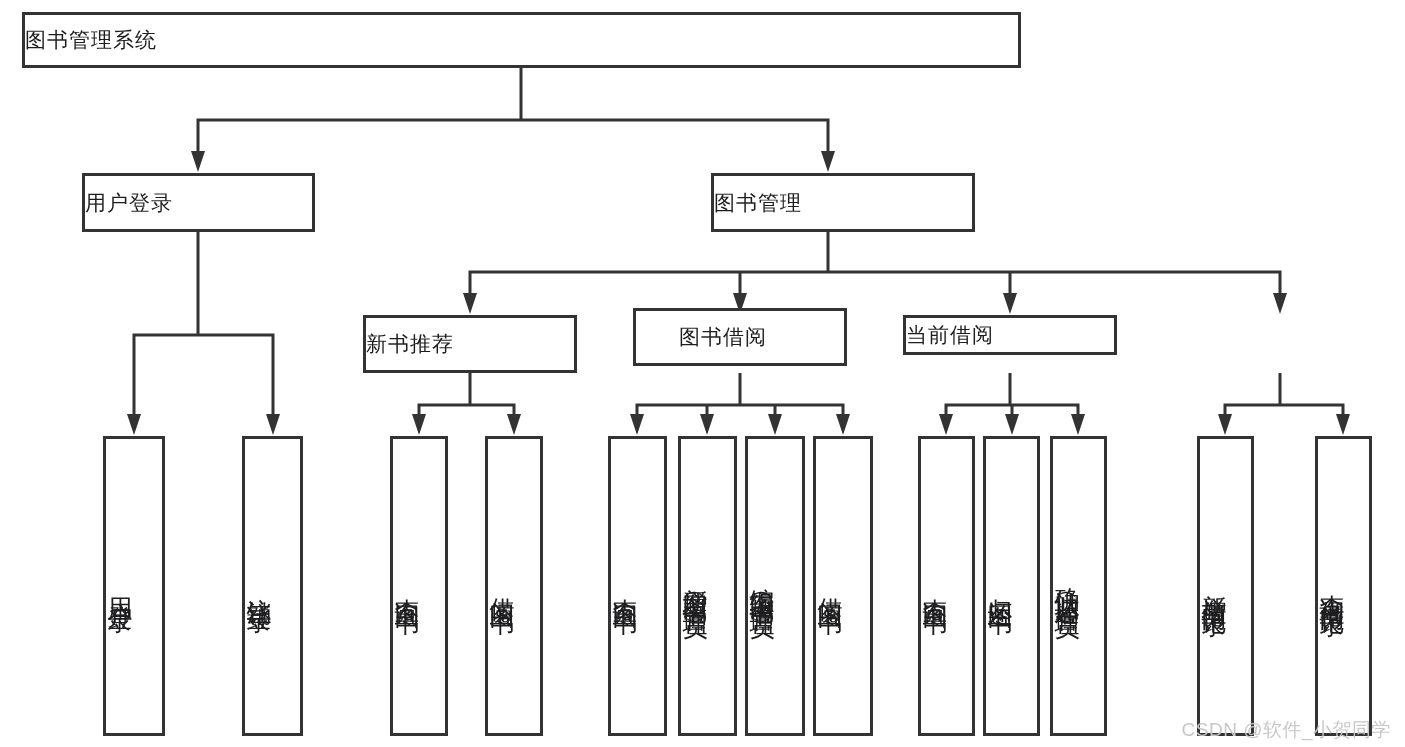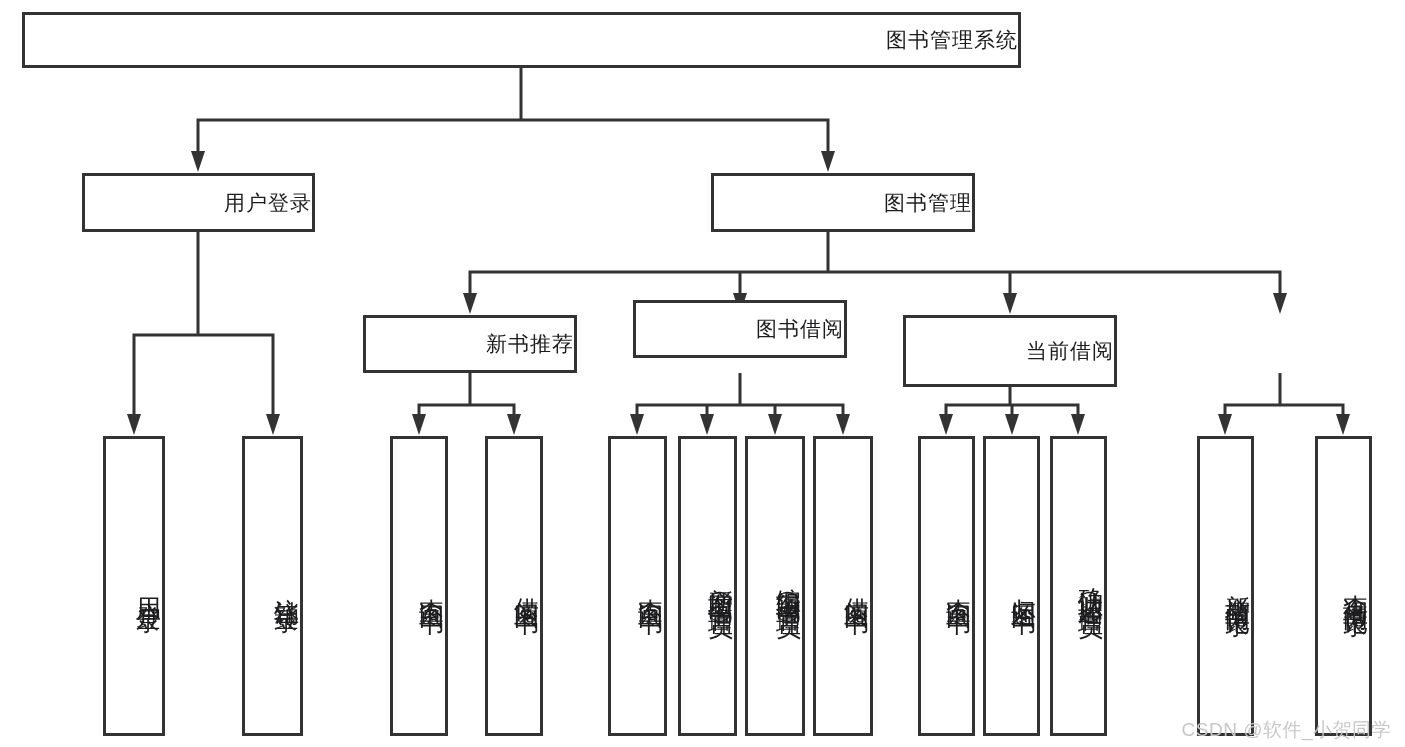--- a/index.html
+++ b/index.html
@@ -22,39 +22,39 @@
     width: 1405px;
     height: 747px;
   }
   .node {
     position: absolute;
     box-sizing: border-box;
     background: #ffffff;
     border: 3px solid #333333;
     display: flex;
     align-items: center;
-    justify-content: flex-end;
+    justify-content: flex-start;
     color: #1d1d1f;
   }
   .h  { font-size: 21px; letter-spacing: 1px; }
   .v  { top: 436px; height: 300px; font-size: 25px; }
   .vtext {
     writing-mode: vertical-rl;
     text-orientation: mixed;
     letter-spacing: 4px;
     line-height: 1.1;
     white-space: nowrap;
   }
   
   .n-root    { left: 22px;   top: 12px;  width: 999px; height: 56px; }
   .n-login   { left: 82px;   top: 173px; width: 233px; height: 59px; }
   .n-mgmt    { left: 711px;  top: 173px; width: 264px; height: 59px; }
   .n-newrec  { left: 363px;  top: 315px; width: 214px; height: 58px; }
-  .n-borrow  { left: 633px;  top: 300px; width: 214px; height: 58px; }
-  .n-current { left: 903px;  top: 315px; width: 214px; height: 72px; }
+  .n-borrow  { left: 633px;  top: 308px; width: 214px; height: 58px; padding-left: 43px; }
+  .n-current { left: 903px;  top: 315px; width: 214px; height: 40px; }
   .n-records { left: 1173px; top: 315px; width: 214px; height: 58px; }
   
   .v-a1 { left: 103px;  width: 62px; }
   .v-a2 { left: 242px;  width: 61px; }
   .v-b1 { left: 390px;  width: 58px; }
   .v-b2 { left: 485px;  width: 58px; }
   .v-c1 { left: 608px;  width: 59px; }
   .v-c2 { left: 678px;  width: 59px; }
   .v-c3 { left: 745px;  width: 60px; }
   .v-c4 { left: 813px;  width: 60px; }

